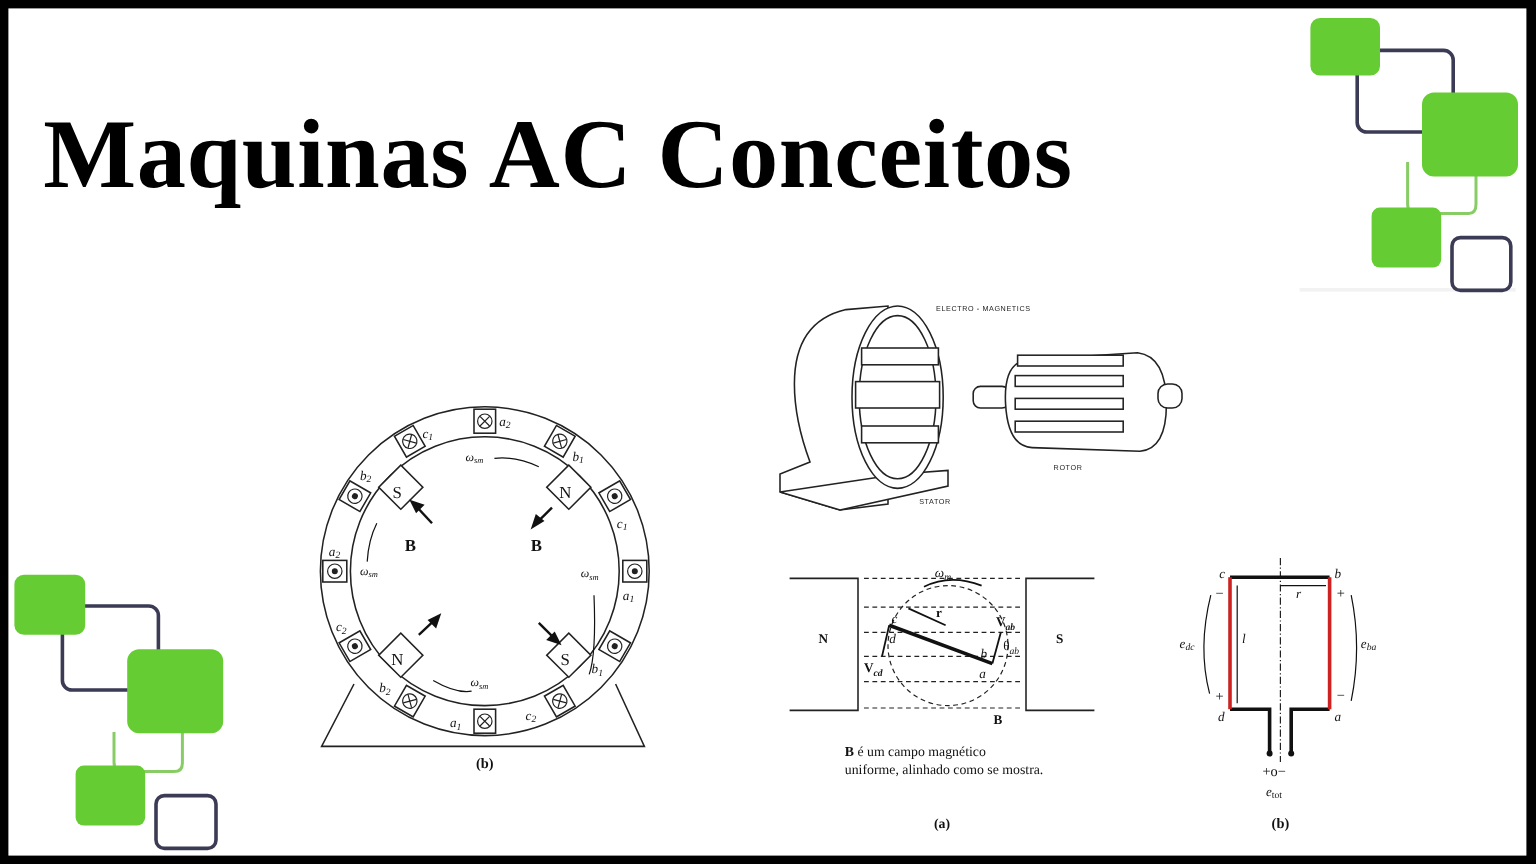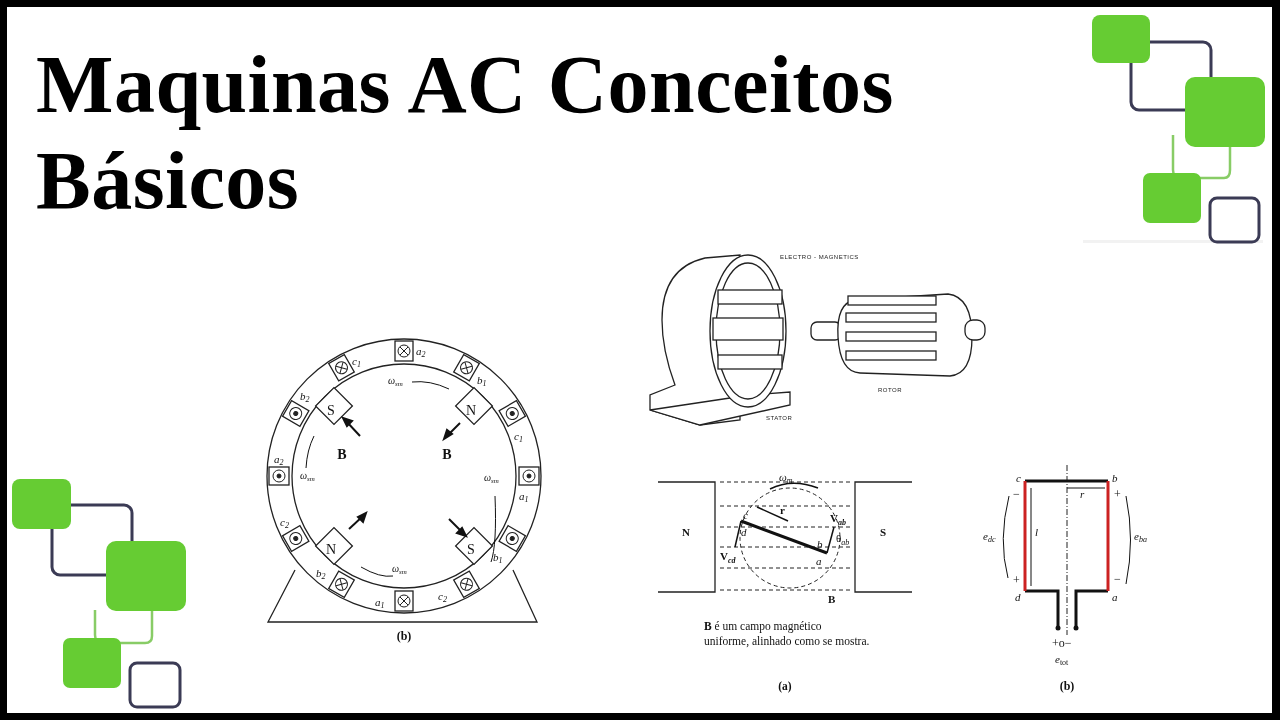--- a/index.html
+++ b/index.html
@@ -1,31 +1,30 @@
 <!DOCTYPE html>
 <html><head>
 <meta charset="utf-8">
 <style>
   html,body{margin:0;padding:0;}
   body{width:1280px;height:720px;overflow:hidden;background:#000;position:relative;font-family:"Liberation Serif",serif;}
   .canvas{position:absolute;left:7px;top:7px;width:1265px;height:706px;background:#fff;overflow:hidden;}
   .title{position:absolute;left:29px;top:30px;margin:0;font-family:"Liberation Serif",serif;font-weight:bold;font-size:82px;line-height:96px;color:#000;letter-spacing:0.5px;}
-  .title span{display:block;}
+  .title span{display:block;margin-top:44px;}
   svg{position:absolute;left:0;top:0;}
   .txt{font-family:"Liberation Serif",serif;}
   .sans{font-family:"Liberation Sans",sans-serif;}
 </style>
 </head>
 <body>
 
 <div class="canvas">
 
   <h1 class="title">
     <span>Maquinas AC Conceitos</span>
-    <span>Básicos</span>
   </h1>
 
   <svg width="1265" height="706" viewBox="7 7 1265 706">
     <g>
       <rect x="1083" y="240" width="180" height="3" fill="#f2f2f2"></rect>
       <rect x="1131" y="42" width="80" height="68" rx="8" fill="none" stroke="#3b3b55" stroke-width="3"></rect>
       <path d="M1173 135 L1173 170 Q1173 178 1181 178 L1224 178 Q1230 178 1230 170 L1230 140" fill="none" stroke="#88cc66" stroke-width="2.5"></path>
       <rect x="1092" y="15" width="58" height="48" rx="8" fill="#66cc33"></rect>
       <rect x="1185" y="77" width="80" height="70" rx="10" fill="#66cc33"></rect>
       <rect x="1143" y="173" width="58" height="50" rx="7" fill="#66cc33"></rect>

